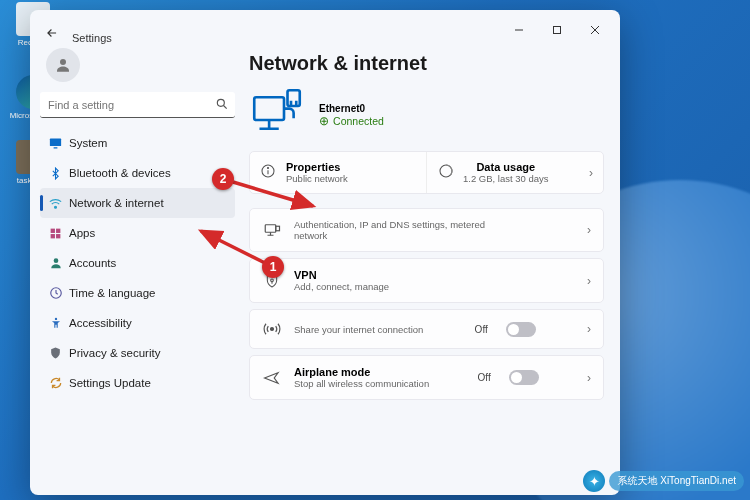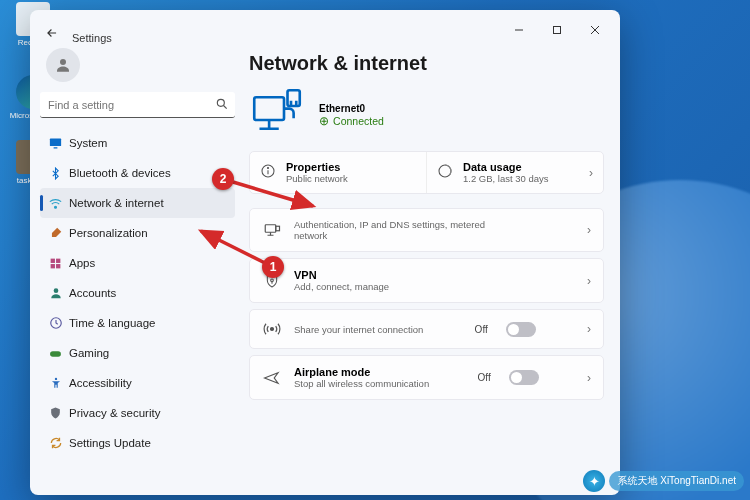--- a/index.html
+++ b/index.html
@@ -38,21 +38,21 @@
   .main { flex:1; padding:6px 16px 10px 4px; overflow:hidden; }
   .page-title { font-size:20px; font-weight:600; color:#1a1a1a; margin:2px 0 10px 0; }
   .hero { display:flex; align-items:center; gap:14px; margin-bottom:4px; }
   .hero .neticon svg{width:56px;height:56px;}
   .hero-txt .name{font-size:10px;font-weight:600;}
   .hero-txt .status{font-size:10.5px;color:#2a7d12;display:flex;align-items:center;gap:4px;}
   .hero-txt .status .dot{color:#2a7d12;font-size:12px;}
 
   .two { display:flex; border:1px solid #e8e8ee; border-radius:5px; background:#fdfdfe; margin-top:6px; }
   .half { flex:1; display:flex; align-items:center; gap:8px; padding:9px 10px; cursor:pointer; }
-  .half + .half { border-left:1px solid #eee; }
+  .half + .half { border-left:1px solid #eee;text-align:center; }
   .half .ic{width:18px;color:#555;}
   .half .t{font-size:11px;font-weight:600;}
   .half .s{font-size:9.5px;color:#666;}
   .chev{color:#777;font-size:12px;margin-left:auto;}
 
   .cards { margin-top:14px; display:flex; flex-direction:column; gap:6px; }
   .card { display:flex; align-items:center; gap:12px; padding:10px 12px; background:#fdfdfe; border:1px solid #e8e8ee; border-radius:5px; cursor:pointer; }
   .card .cicon{width:20px;color:#555;display:flex;justify-content:center;}
   .card .ct{font-size:11px;font-weight:600;}
   .card .cs{font-size:9.5px;color:#666;max-width:200px;}
@@ -138,28 +138,20 @@
               <svg width="15" height="15" viewBox="0 0 24 24" fill="none" stroke="#2aa0c9" stroke-width="2">
                 <path d="M3 9a14 14 0 0 1 18 0"></path>
                 <path d="M6 13a9 9 0 0 1 12 0"></path>
                 <circle cx="12" cy="18" r="1.5" fill="#2aa0c9"></circle>
               </svg>
             </span>
             <span>Network &amp; internet</span>
           </div>
           <div class="navitem">
             <span class="navicon">
-              <svg width="14" height="14" viewBox="0 0 24 24" fill="#c06a2b">
-                <path d="M14 3l7 7-9 9H5v-7z"></path>
-              </svg>
-            </span>
-            <span>Personalization</span>
-          </div>
-          <div class="navitem">
-            <span class="navicon">
               <svg width="13" height="13" viewBox="0 0 24 24" fill="#b64a7e">
                 <rect x="3" y="3" width="8" height="8"></rect>
                 <rect x="13" y="3" width="8" height="8"></rect>
                 <rect x="3" y="13" width="8" height="8"></rect>
                 <rect x="13" y="13" width="8" height="8"></rect>
               </svg>
             </span>
             <span>Apps</span>
           </div>
           <div class="navitem">
@@ -172,28 +164,20 @@
             <span>Accounts</span>
           </div>
           <div class="navitem">
             <span class="navicon">
               <svg width="14" height="14" viewBox="0 0 24 24" fill="none" stroke="#5a5aa0" stroke-width="2">
                 <circle cx="12" cy="12" r="9"></circle>
                 <path d="M12 7v5l3 2"></path>
               </svg>
             </span>
             <span>Time &amp; language</span>
-          </div>
-          <div class="navitem">
-            <span class="navicon">
-              <svg width="15" height="13" viewBox="0 0 24 24" fill="#3a8a3a">
-                <rect x="2" y="8" width="20" height="10" rx="5"></rect>
-              </svg>
-            </span>
-            <span>Gaming</span>
           </div>
           <div class="navitem">
             <span class="navicon">
               <svg width="14" height="14" viewBox="0 0 24 24" fill="#2a6dbf">
                 <circle cx="12" cy="5" r="2"></circle>
                 <path d="M5 9h14l-4 3v8h-2v-5h-2v5H9v-8z"></path>
               </svg>
             </span>
             <span>Accessibility</span>
           </div>

